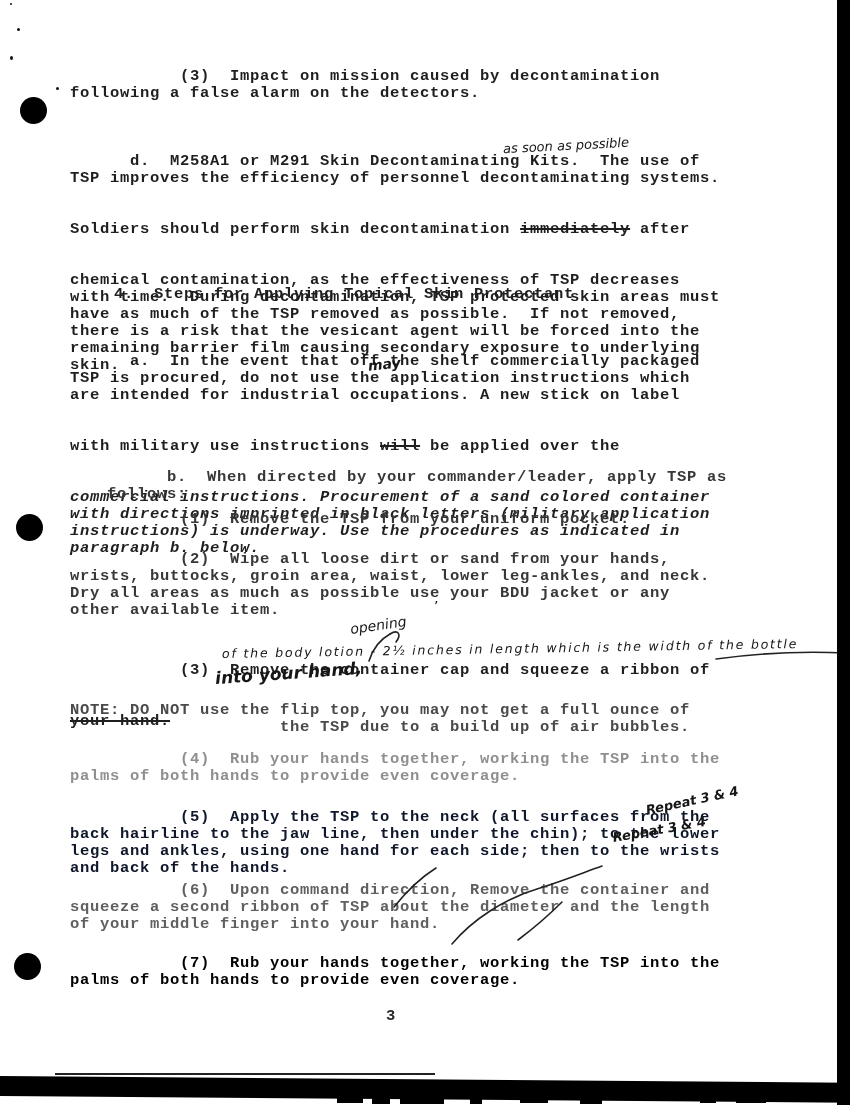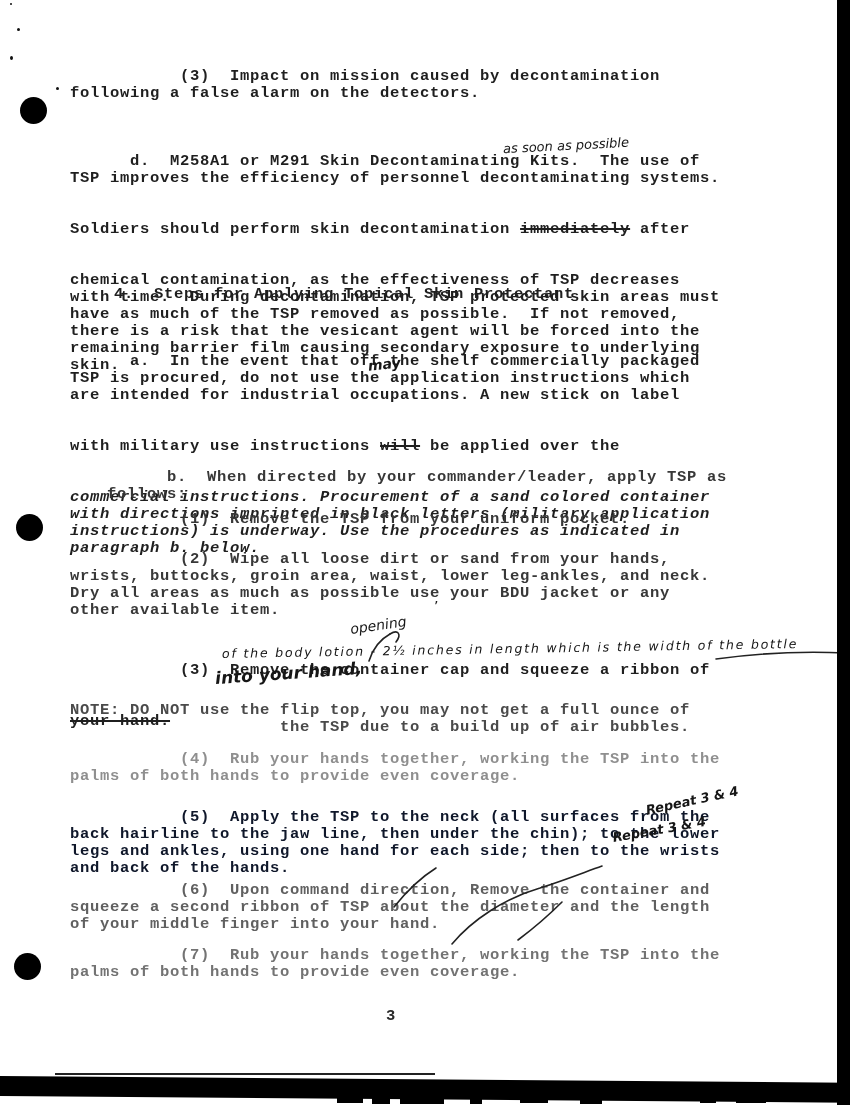--- a/index.html
+++ b/index.html
@@ -7,21 +7,21 @@
         font-family:"Liberation Mono","DejaVu Sans Mono",monospace;}
   
   .blk{position:absolute;left:70px;white-space:pre;font-size:15.5px;line-height:17px;
        letter-spacing:0.7px;font-weight:700;color:#1f1f1f;}
   .pre{white-space:pre;}
   .c-med{color:#383838;}
   .c-note{color:#4a4a4a;text-align:right;}
   .c-faint{color:#8f8f8f;}
   .c-dim{color:#0f172a;margin-top:8px;}
   .c-dim2{color:#606060;}
-  .c-d7{color:#737373;}
+  .c-d7{color:#000000;margin-top:8px;}
   .ital{font-style:italic;}
   .struck{text-decoration:line-through;text-decoration-thickness:2.2px;}
   
   .hand{position:absolute;font-family:"DejaVu Sans",sans-serif;font-style:italic;
         color:#161616;white-space:nowrap;}
   
   .punch{position:absolute;background:#000;border-radius:50%;width:27px;height:27px;}
   .speck{position:absolute;background:#111;border-radius:50%;}
   .border-right{position:absolute;top:0;right:0;width:13px;height:1105px;background:#000;}
   .border-bottom{position:absolute;left:-4px;top:1076px;width:862px;height:20px;background:#000;

